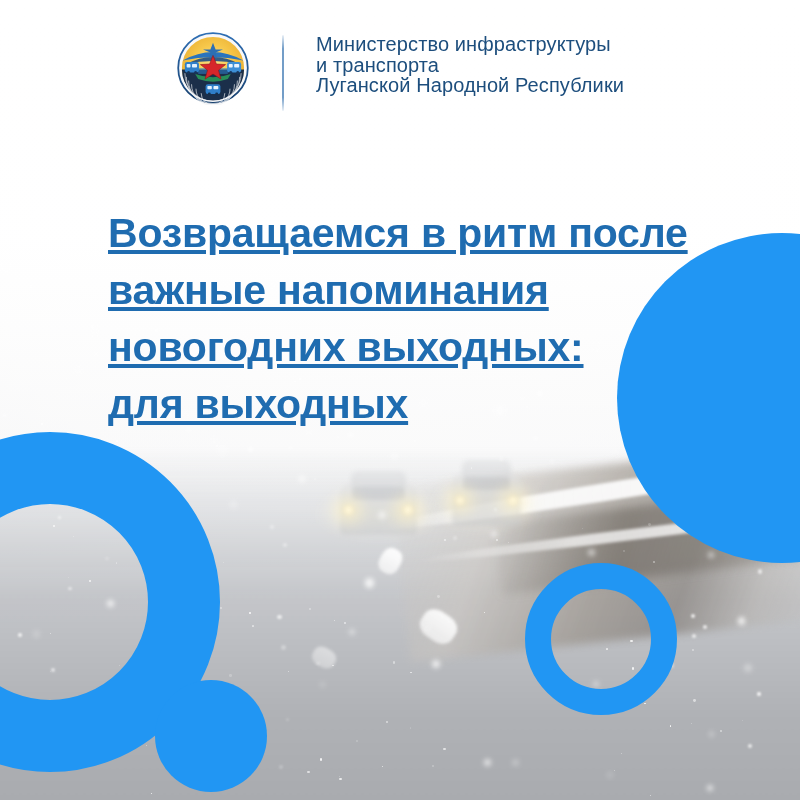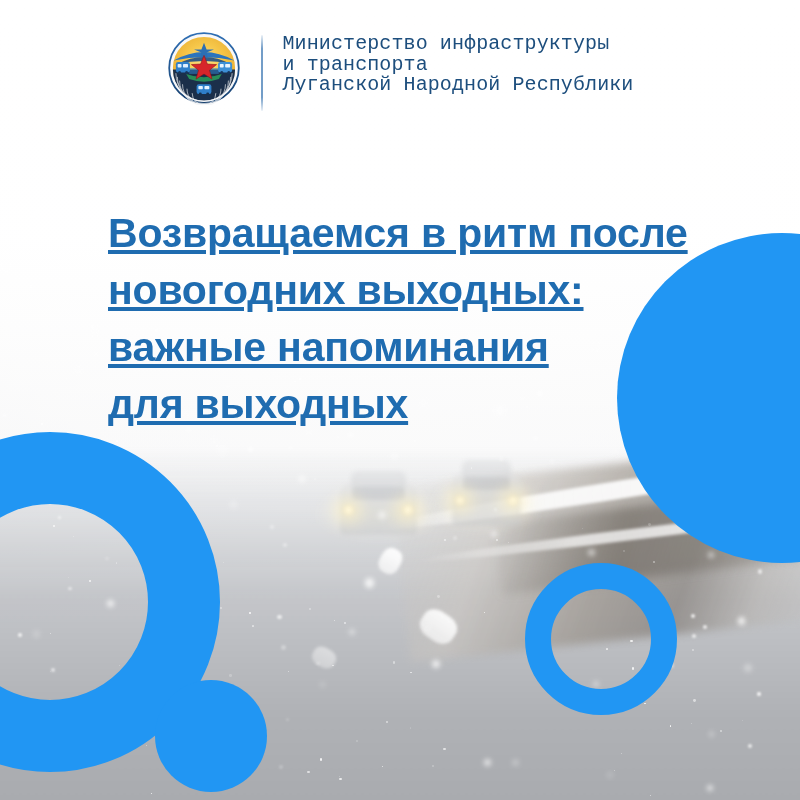--- a/index.html
+++ b/index.html
@@ -151,21 +151,21 @@
   #ring-bottom-right{
     left:525px;top:563px;width:152px;height:152px;border-radius:50%;
     box-sizing:border-box;background:transparent;
   }
 
   
   .header{
     position:absolute;left:0;top:0;width:800px;height:140px;
     display:flex;align-items:flex-start;justify-content:center;
   }
-  .header-inner{display:flex;align-items:flex-start;gap:4px;padding-top:31px;font-family:Liberation Mono, monospace;}
+  .header-inner{display:flex;align-items:flex-start;gap:16px;padding-top:31px;}
   .emblem{width:74px;height:74px;flex:0 0 74px;position:relative;}
   .divider{
     width:2px;height:76px;margin:4px 16px 0 16px;flex:0 0 2px;
     background:linear-gradient(to bottom, rgba(120,160,200,.15), rgba(90,140,190,.85) 18%, rgba(90,140,190,.85) 82%, rgba(120,160,200,.15));
     border-radius:2px;
   }
   .org-lines{
     display:flex;flex-direction:column;
     font-size:20px;line-height:20.5px;
     letter-spacing:.1px;
@@ -661,18 +661,18 @@
       <div class="org-lines" style="color: rgb(29, 78, 125);">
         <span class="l1">Министерство инфраструктуры</span>
         <span class="l2">и транспорта</span>
         <span class="l3">Луганской Народной Республики</span>
       </div>
     </div>
   </div>
 
   <div class="headline" style="color: rgb(31, 108, 176); text-decoration: underline;">
     <span class="hl">Возвращаемся в ритм после</span>
+    <span class="hl">важные напоминания</span>
     <span class="hl">новогодних выходных:</span>
-    <span class="hl">важные напоминания</span>
     <span class="hl">для выходных</span>
   </div>
 
 </div>
 
 </body></html>

